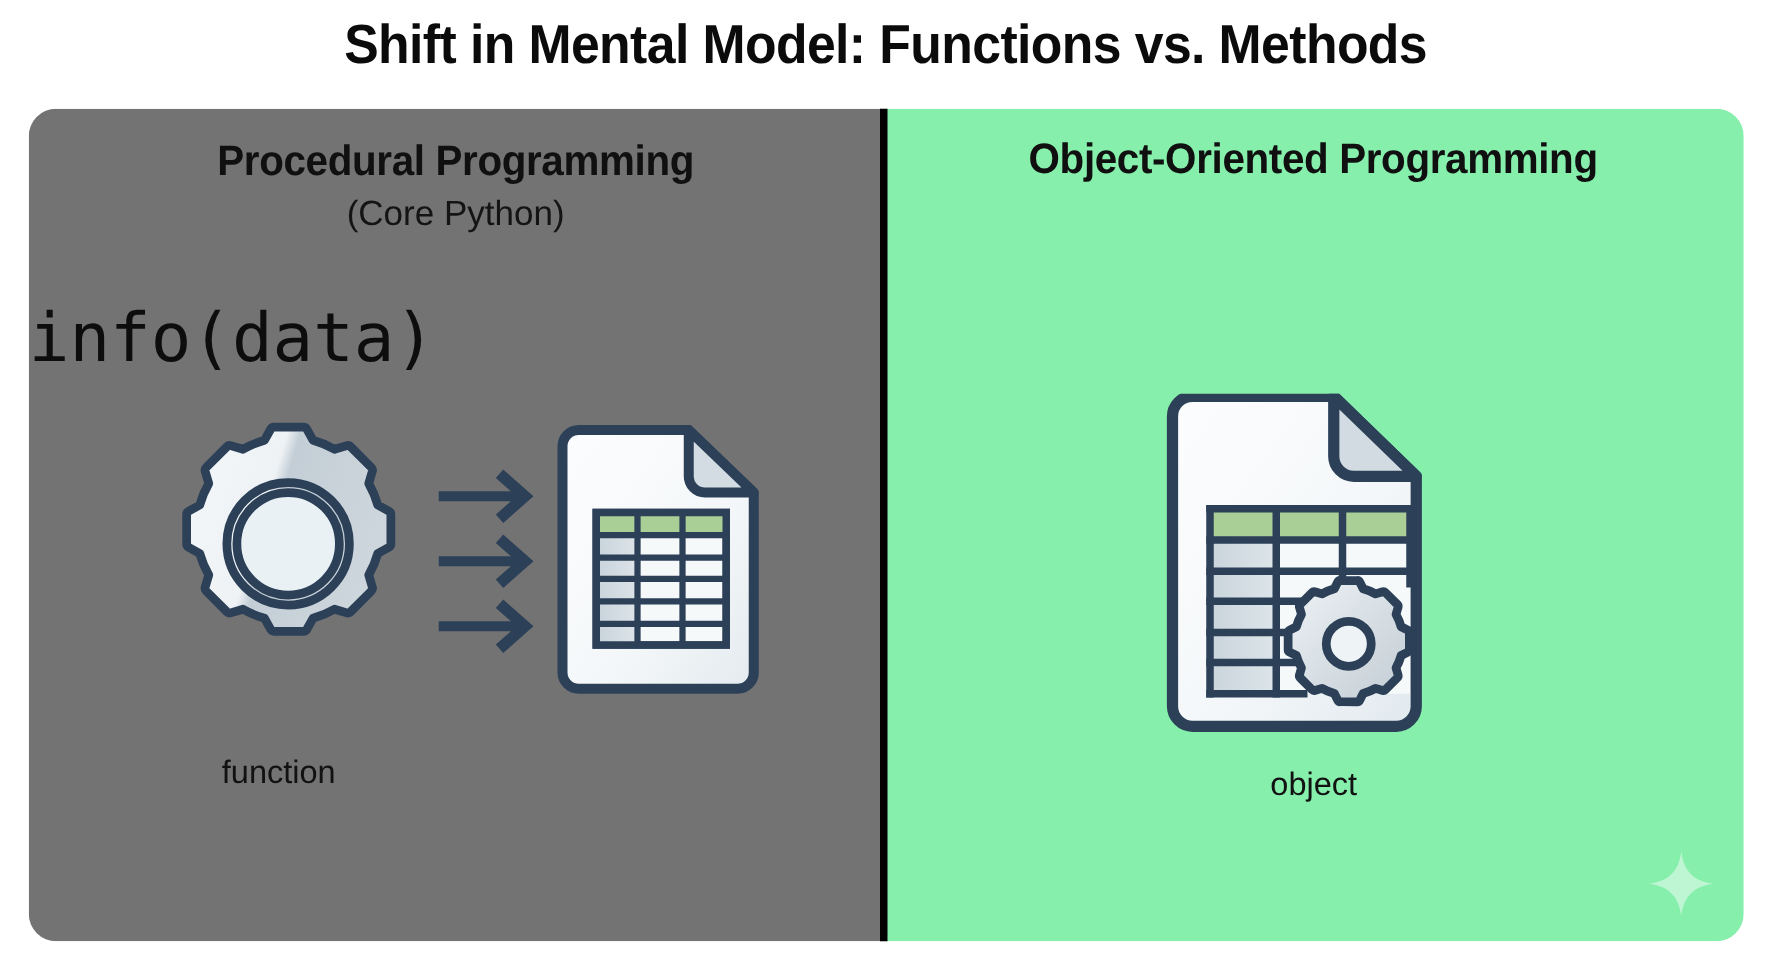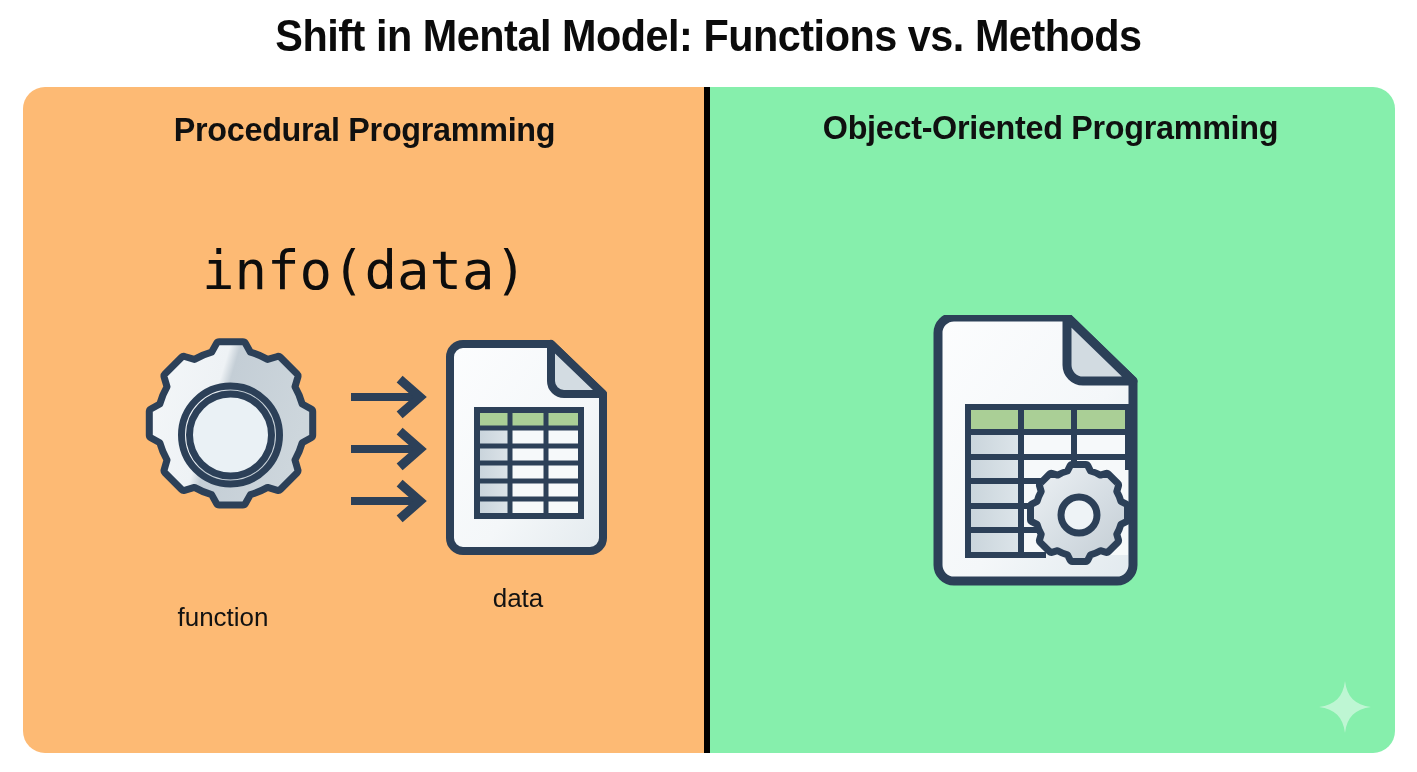--- a/index.html
+++ b/index.html
@@ -40,21 +40,21 @@
     width: 1372px;
     height: 666px;
     border-radius: 22px;
     overflow: hidden;
     display: flex;
   }
   .panel {
     position: relative;
     height: 100%;
   }
-  .panel-left  { width: 683px; background: #fdba74; }
+  .panel-left  { width: 683px; background: #737373; }
   .panel-right { width: 689px; background: #86efac; }
 
   .divider {
     position: absolute;
     left: 704px;
     top: 87px;
     width: 6px;
     height: 666px;
     background: #000000;
   }
@@ -84,21 +84,21 @@
     font-weight: normal;
     color: #141414;
   }
   .panel-left .panel-sub  { top: 68px; }
   .panel-right .panel-sub { top: 66px; }
 
   .panel-code {
     position: absolute;
     left: 0;
     width: 100%;
-    text-align: center;
+    text-align: left;
     font-family: "DejaVu Sans Mono", monospace;
     font-size: 54px;
     font-weight: 500;
     color: #0d0d0d;
     letter-spacing: 0px;
   }
   .panel-left .panel-code  { top: 152px; }
   .panel-right .panel-code { top: 150px; }
 
   
@@ -136,20 +136,21 @@
 <body>
 
 <div class="page-title">Shift in Mental Model: Functions vs. Methods</div>
 
 <div class="panels">
 
   <div class="panel panel-left">
 
     <div class="panel-heading">Procedural Programming</div>
 
+    <div class="panel-sub">(Core Python)</div>
 
     <div class="panel-code">info(data)</div>
 
     <div class="graphic graphic-left">
       <svg width="520" height="225" viewBox="0 0 520 225" xmlns="http://www.w3.org/2000/svg">
         <defs>
           <linearGradient id="gearGrad" x1="0" y1="0" x2="1" y2="0.3">
             <stop offset="0%" stop-color="#f4f7f9"></stop>
             <stop offset="46%" stop-color="#eef2f5"></stop>
             <stop offset="52%" stop-color="#c4ced6"></stop>
@@ -214,21 +215,20 @@
               <line x1="105" y1="67" x2="105" y2="173"></line>
             </g>
             <rect x="36" y="67" width="104" height="106" fill="none" stroke="#2c4058" stroke-width="6"></rect>
           </g>
         </g>
       </svg>
     </div>
 
     <div class="caption caption-function">function</div>
 
-    <div class="caption caption-data">data</div>
   </div>
 
   <div class="panel panel-right">
 
     <div class="panel-heading">Object-Oriented Programming</div>
 
 
 
     <div class="graphic graphic-right">
       <svg width="250" height="300" viewBox="0 0 250 300" xmlns="http://www.w3.org/2000/svg">
@@ -282,20 +282,21 @@
                      l2.7 -5.4 a44 44 0 0 0 9.9 -4.1 l5.8 1.7 a2.2 2.2 0 0 0 2.1 -0.6 l9.6 -9.6 a2.2 2.2 0 0 0 0.6 -2.1
                      l-1.7 -5.8 a44 44 0 0 0 4.1 -9.9 l5.4 -2.7 a2.2 2.2 0 0 0 1.2 -2.0 v-13.6 a2.2 2.2 0 0 0 -1.2 -2.0
                      l-5.4 -2.7 a44 44 0 0 0 -4.1 -9.9 l1.7 -5.8 a2.2 2.2 0 0 0 -0.6 -2.1 l-9.6 -9.6 a2.2 2.2 0 0 0 -2.1 -0.6
                      l-5.8 1.7 a44 44 0 0 0 -9.9 -4.1 z" fill="url(#gearGrad2)" stroke="#2c4058" stroke-width="7" stroke-linejoin="round"></path>
             <circle cx="43" cy="52" r="18" fill="#eef3f6" stroke="#2c4058" stroke-width="7"></circle>
           </g>
         </g>
       </svg>
     </div>
 
+    <div class="caption caption-object">object</div>
 
     <svg class="sparkle" viewBox="0 0 56 56">
       <path d="M28 2 C30 18 38 26 54 28 C38 30 30 38 28 54 C26 38 18 30 2 28 C18 26 26 18 28 2 Z" fill="#ffffff" opacity="0.85"></path>
     </svg>
   </div>
 </div>
 
 <div class="divider"></div>
 
 </body></html>

